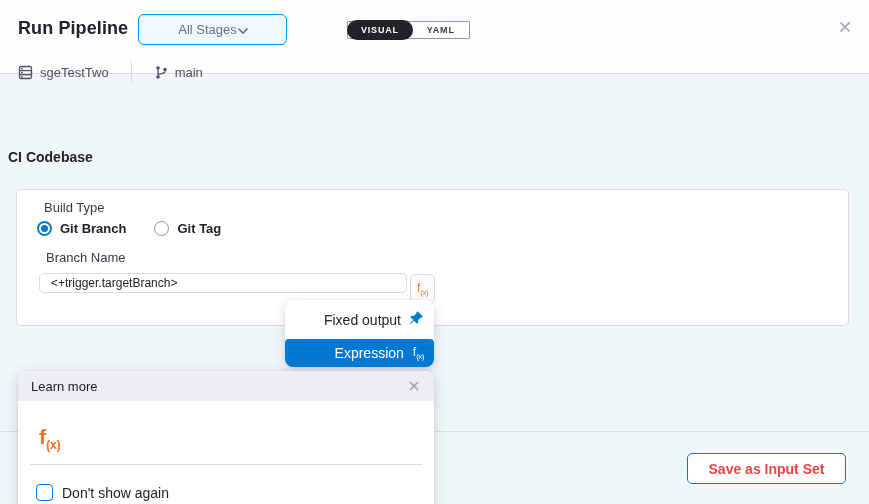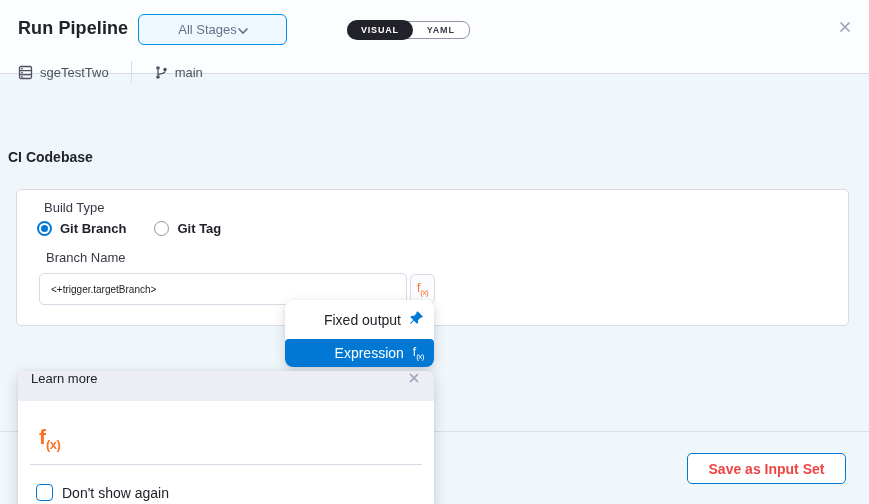--- a/index.html
+++ b/index.html
@@ -39,21 +39,21 @@
   }
   .stage-select .value { font-size: 13px; color: #6b6d85; font-weight: 500; }
   .chev { stroke: #6b6d85; stroke-width: 1.6; fill: none; }
 
   .view-toggle {
     position: absolute; left: 347px; top: 21px;
     height: 18px;
     display: flex; align-items: center;
     background: #ffffff;
     border: 1px solid #9293ab;
-    border-radius: 8px;
+    border-radius: 1px;
   }
   .view-toggle .seg {
     height: 18px;
     display: flex; align-items: center; justify-content: center;
     font-size: 9px; font-weight: 700; letter-spacing: 0.8px;
     padding: 0 14px;
     border-radius: 10px;
     cursor: pointer;
   }
   .view-toggle .seg.active {
@@ -115,25 +115,25 @@
   .radio-opt.selected .radio-circle { border-color: #0278d5; border-width: 2px; }
   .radio-opt.selected .radio-circle::after {
     content: ""; width: 7px; height: 7px; border-radius: 50%;
     background: #0278d5;
   }
   .radio-label { font-size: 13px; font-weight: 600; color: #22222a; }
 
   .branch-label { position: absolute; left: 29px; top: 60px; }
   .branch-input {
     position: absolute; left: 22px; top: 83px;
-    width: 368px; height: 32px;
+    width: 368px; height: 20px;
     border: 1px solid #d9dae5; border-radius: 5px;
     background: #fff;
     font-family: "Liberation Sans", "DejaVu Sans", sans-serif;
-    font-size: 10px; color: #22222a;
+    font-size: 12px; color: #22222a;
     padding: 0 34px 0 11px;
   }
   .fx-btn {
     position: absolute; left: 393px; top: 84px;
     width: 25px; height: 30px;
     background: #fafcff;
     border: 1px solid #d9dae5; border-radius: 5px;
     display: flex; align-items: center; justify-content: center;
     cursor: pointer;
   }
@@ -174,21 +174,21 @@
     width: 416px; height: 140px;
     background: #ffffff;
     border-radius: 8px 8px 0 0;
     box-shadow: 0 4px 14px rgba(40,41,61,0.20), 0 0 2px rgba(40,41,61,0.10);
     z-index: 30;
   }
   .popover-header {
     height: 30px;
     background: #ededf6;
     border-radius: 8px 8px 0 0;
-    display: flex; align-items: flex-start; justify-content: space-between;
+    display: flex; align-items: center; justify-content: space-between;
     padding: 0 13px;
   }
   .popover-title { font-size: 13px; color: #22222a; }
   .popover-close {
     background: none; border: none; cursor: pointer;
     display: flex; align-items: center; justify-content: center;
     width: 14px; height: 14px; padding: 0;
   }
   .popover-body { position: relative; padding: 22px 16px 0 22px; }
   .popover-fx { position: absolute; left: 21px; top: 25px; }

